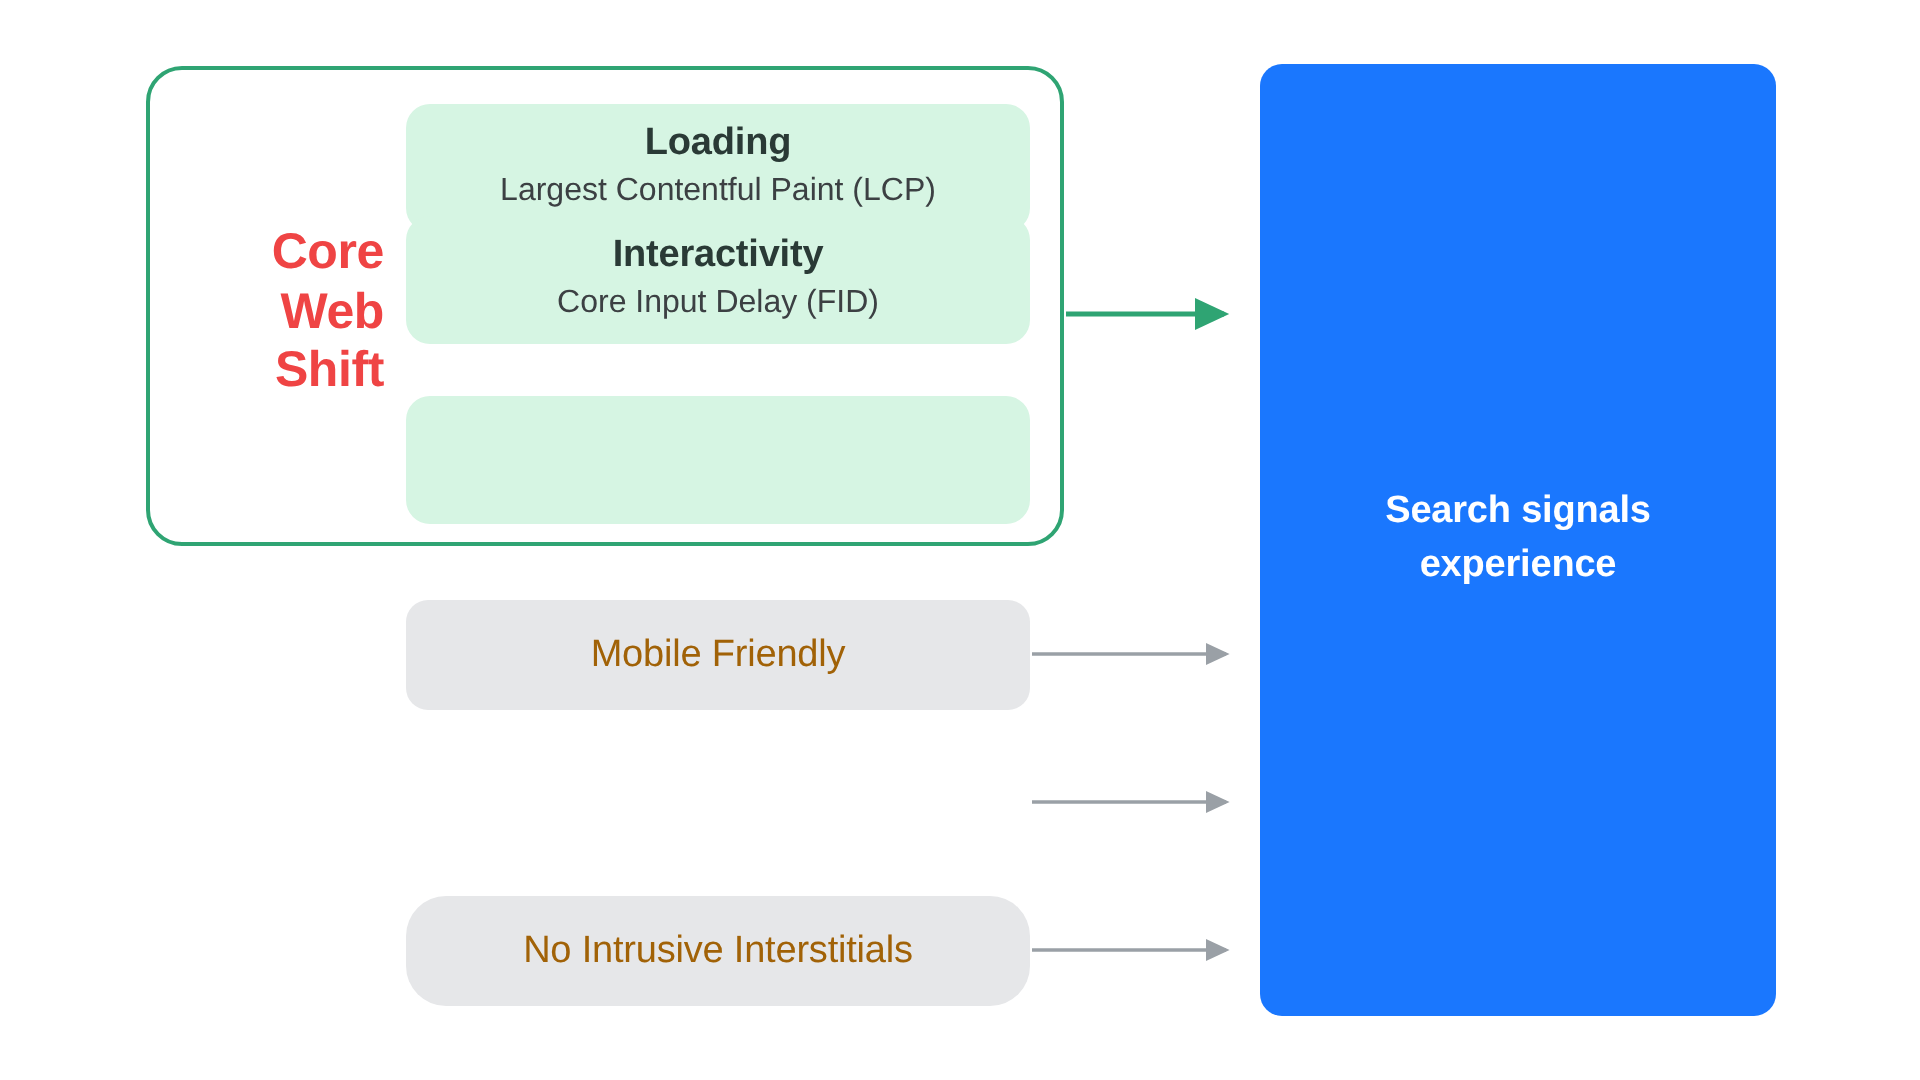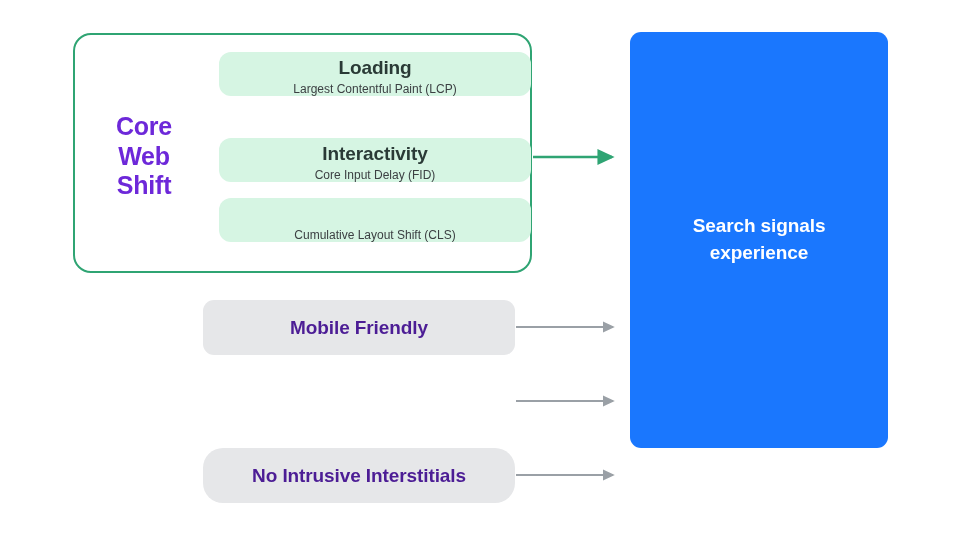--- a/index.html
+++ b/index.html
@@ -34,57 +34,56 @@
     border: 2px solid #2FA473;
     border-radius: 18px;
     background: transparent;
   }
 
   .cwv-label {
     position: absolute;
     left: 96px;
     top: 112px;
     width: 96px;
-    text-align: center;
-    color: #6d28d9;
+    text-align: right;
+    color: #ef4444;
     font-size: 25px;
     font-weight: bold;
     line-height: 1.18;
     letter-spacing: -0.2px;
   }
   .cwv-label .line { display: block; }
 
   
   .vital-card {
     position: absolute;
     left: 203px;
     width: 312px;
-    height: 44px;
+    height: 64px;
     background: #D6F5E3;
     border-radius: 12px;
     display: flex;
     flex-direction: column;
     align-items: center;
-    justify-content: flex-end;
-    margin-left: 16px;
+    justify-content: center;
   }
   .vital-card.v0 { top: 52px; }
-  .vital-card.v1 { top: 138px; }
+  .vital-card.v1 { top: 108px; }
   .vital-card.v2 { top: 198px; }
 
   .vital-title {
     color: #2A3A36;
     font-size: 19px;
     font-weight: bold;
     line-height: 1.1;
     letter-spacing: -0.1px;
   }
   .vital-sub {
     color: #3C4043;
-    font-size: 12px;
+    font-size: 16px;
     font-weight: normal;
     line-height: 1.2;
     margin-top: 3px;
     letter-spacing: 0px;
   }
 
   
   .gray-card {
     position: absolute;
     left: 203px;
@@ -94,33 +93,33 @@
     border-radius: 11px;
     display: flex;
     align-items: center;
     justify-content: center;
   }
   .gray-card.g0 { top: 300px; }
   .gray-card.g1 { top: 374px; }
   .gray-card.g2 { top: 448px; border-radius: 20px; }
 
   .gray-label {
-    color: #4c1d95;
+    color: #a16207;
     font-size: 19px;
-    font-weight: bold;
+    font-weight: normal;
     letter-spacing: -0.1px;
   }
 
   
   .blue-box {
     position: absolute;
     left: 630px;
     top: 32px;
     width: 258px;
-    height: 416px;
+    height: 476px;
     background: #1A77FE;
     border-radius: 11px;
     display: flex;
     align-items: center;
     justify-content: center;
   }
   .blue-text {
     color: #ffffff;
     font-size: 19px;
     font-weight: bold;
@@ -154,21 +153,20 @@
     <div class="vital-title">Loading</div>
     <div class="vital-sub">Largest Contentful Paint (LCP)</div>
   </div>
 
   <div class="vital-card v1">
     <div class="vital-title">Interactivity</div>
     <div class="vital-sub">Core Input Delay (FID)</div>
   </div>
 
   <div class="vital-card v2">
-    <div class="vital-sub">Cumulative Layout Shift (CLS)</div>
   </div>
 
   <div class="gray-card g0">
     <div class="gray-label">Mobile Friendly</div>
   </div>
 
 
   <div class="gray-card g2">
     <div class="gray-label">No Intrusive Interstitials</div>
   </div>

